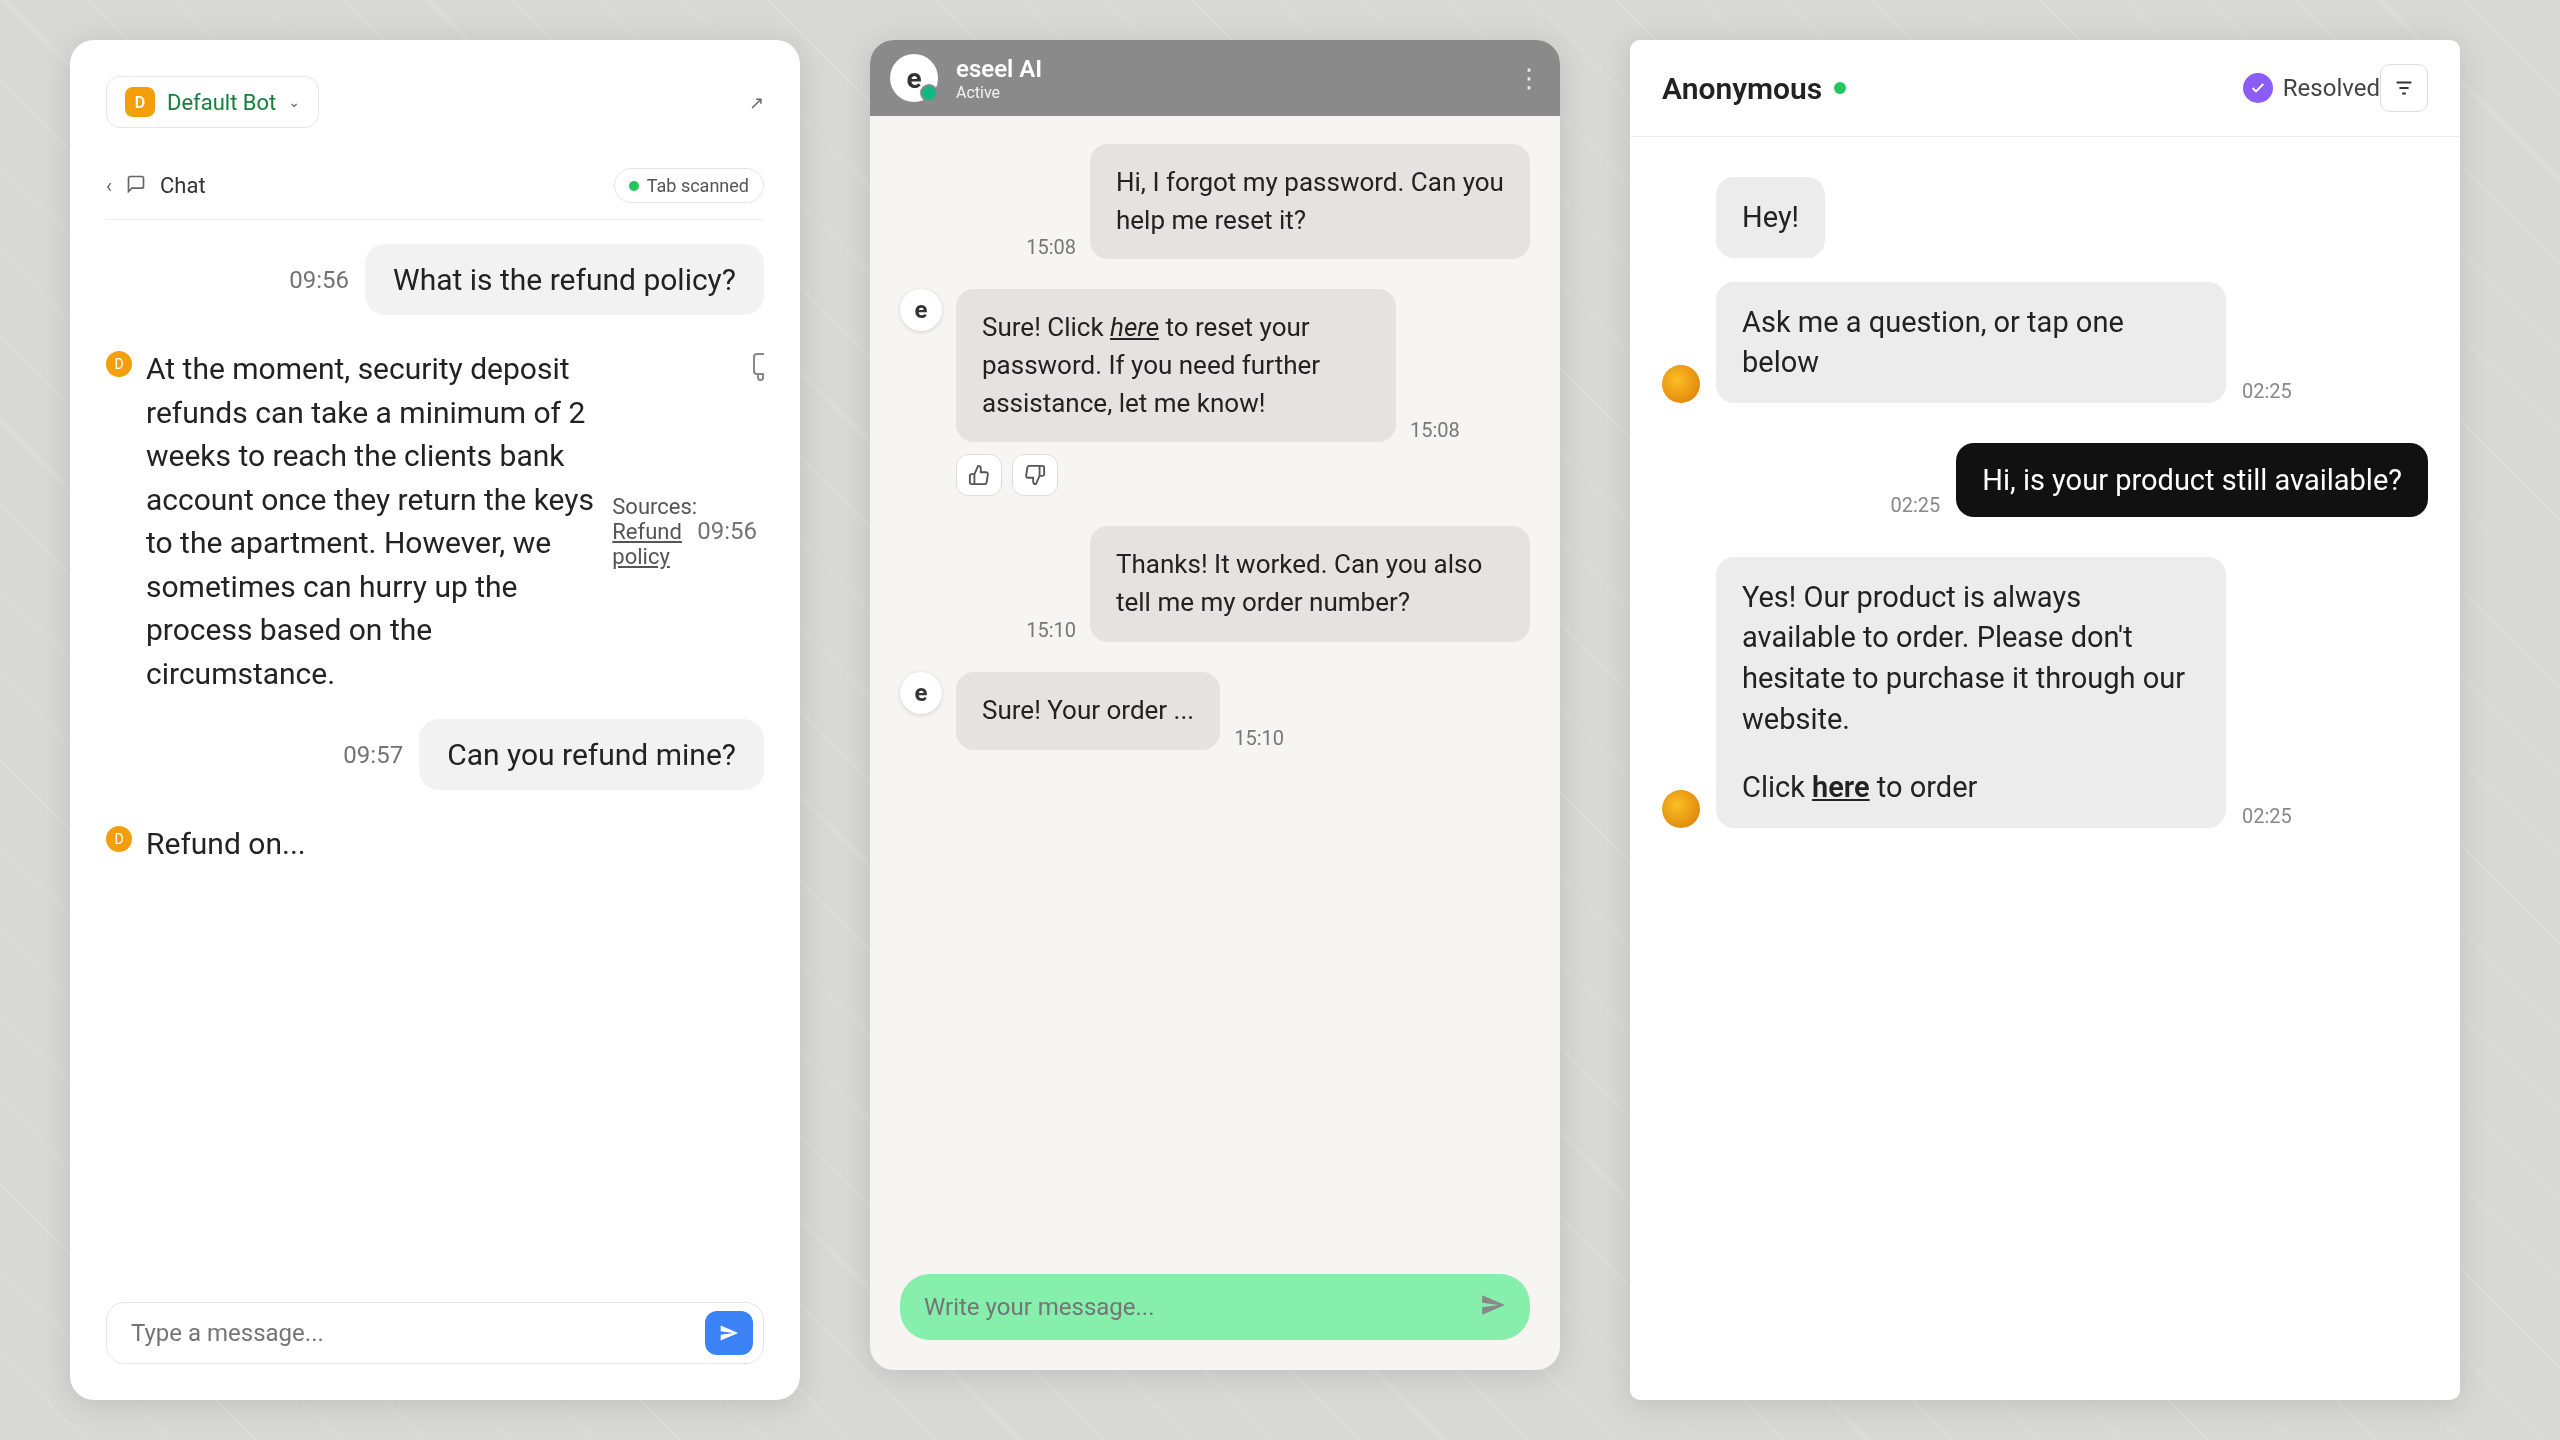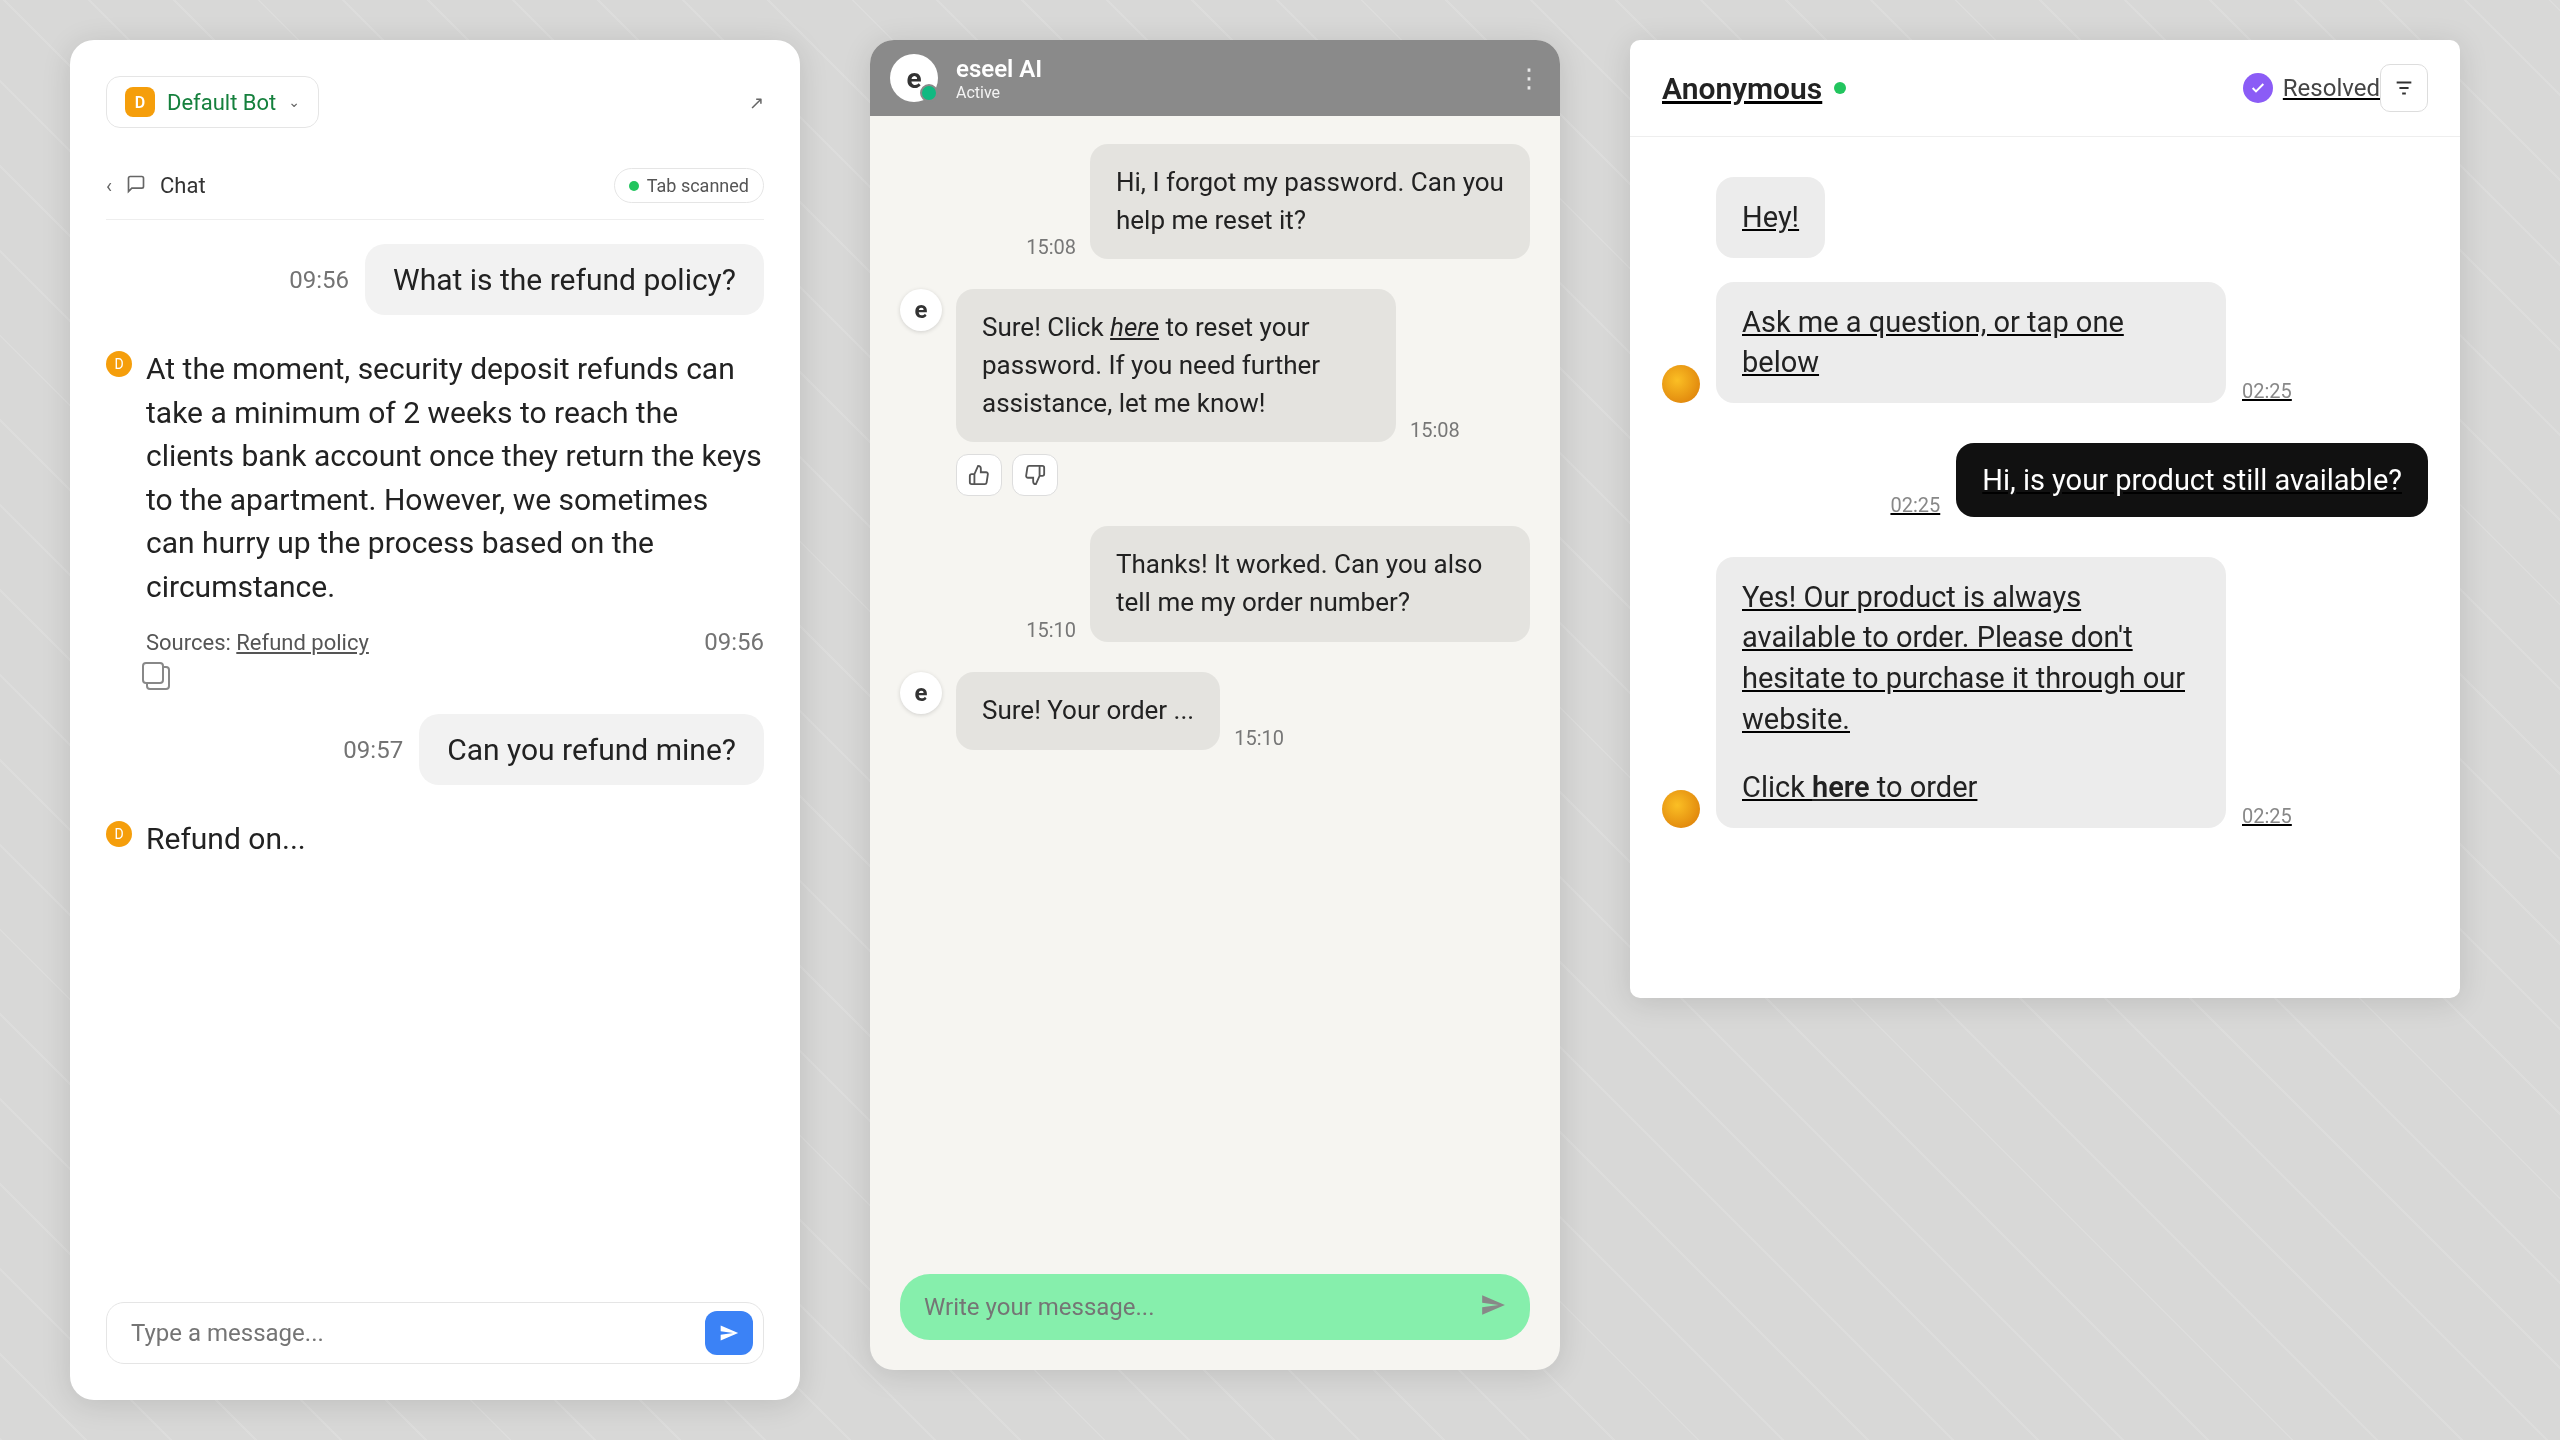--- a/index.html
+++ b/index.html
@@ -37,21 +37,21 @@
 .nav-label { font-size: 22px; color: #333; }
 .scan-badge { display: flex; align-items: center; gap: 8px; border: 1px solid #e5e5e5; border-radius: 20px; padding: 6px 14px; font-size: 18px; color: #555; }
 .dot-g { width: 10px; height: 10px; border-radius: 50%; background: #22c55e; }
 .p1-body { flex: 1; overflow-y: auto; }
 .msg-right { display: flex; justify-content: flex-end; align-items: center; gap: 16px; margin-bottom: 32px; }
 .msg-left { display: flex; gap: 14px; margin-bottom: 24px; }
 .bubble-grey { background: #f2f2f2; border-radius: 20px; padding: 18px 28px; font-size: 30px; color: #222; max-width: 460px; }
 .time { font-size: 24px; color: #737373; }
 .avatar-sm { width: 26px; height: 26px; border-radius: 50%; background: #f59e0b; color: #fff; display: flex; align-items: center; justify-content: center; font-size: 14px; flex-shrink: 0; margin-top: 4px; }
 .response { font-size: 30px; line-height: 1.45; color: #222; }
-.response-col { display: flex; flex-direction: column; flex: 1; }
+.response-col { display: flex; flex: 1; }
 .sources-row { display: flex; justify-content: space-between; align-items: center; margin-top: 20px; font-size: 22px; color: #555; }
 .src-link { text-decoration: underline; cursor: pointer; }
 .copy-icon { width: 24px; height: 24px; border: 2px solid #888; border-radius: 4px; margin-top: 10px; position: relative; cursor: pointer; }
 .copy-icon::before { content: ''; position: absolute; top: -6px; left: -6px; width: 18px; height: 18px; border: 2px solid #888; border-radius: 4px; background: #fff; }
 .p1-input { display: flex; align-items: center; border: 1px solid #e5e5e5; border-radius: 18px; padding: 8px 10px 8px 24px; margin-top: 16px; }
 .p1-input input { flex: 1; border: none; outline: none; font-size: 24px; color: #333; }
 .send-btn { width: 48px; height: 44px; background: #3b82f6; border-radius: 12px; display: flex; align-items: center; justify-content: center; cursor: pointer; }
 .send-btn svg { fill: #fff; }
 
 
@@ -71,21 +71,21 @@
 .p2-col { display: flex; flex-direction: column; align-items: flex-start; gap: 12px; }
 .p2-bubble-row { display: flex; align-items: flex-end; gap: 14px; }
 .reactions { display: flex; gap: 10px; }
 .react { width: 46px; height: 42px; border: 1px solid #ddd; border-radius: 12px; background: #fff; display: flex; align-items: center; justify-content: center; font-size: 22px; cursor: pointer; color: #555; }
 .link-u { text-decoration: underline; font-style: italic; cursor: pointer; }
 .p2-compose { margin: 0 30px 30px; background: #86efac; border-radius: 30px; padding: 18px 24px; display: flex; align-items: center; }
 .p2-compose input { flex: 1; border: none; outline: none; background: transparent; font-size: 24px; color: #555; }
 .p2-send { cursor: pointer; color: #888; }
 
 
-.p3 { width: 830px; height: 958px; padding: 0; border-radius: 10px; text-decoration: underline; }
+.p3 { width: 830px; height: 1360px; padding: 0; border-radius: 10px; }
 .p3-header { display: flex; align-items: center; justify-content: space-between; padding: 24px 32px; border-bottom: 1px solid #eee; }
 .p3-left { display: flex; align-items: center; gap: 12px; }
 .p3-name { font-size: 30px; font-weight: 600; color: #222; }
 .dot-g2 { width: 12px; height: 12px; border-radius: 50%; background: #22c55e; }
 .p3-right { display: flex; align-items: center; }
 .resolved { display: flex; align-items: center; gap: 10px; font-size: 24px; color: #444; }
 .check-badge { width: 30px; height: 30px; border-radius: 50%; background: #8b5cf6; display: flex; align-items: center; justify-content: center; color: #fff; }
 .filter-btn { width: 48px; height: 48px; border: 1px solid #ddd; border-radius: 10px; display: flex; align-items: center; justify-content: center; cursor: pointer; font-size: 22px; }
 .p3-body { flex: 1; padding: 40px 32px; overflow-y: auto; }
 .p3-row-l { display: flex; align-items: flex-end; gap: 16px; margin-bottom: 10px; }

